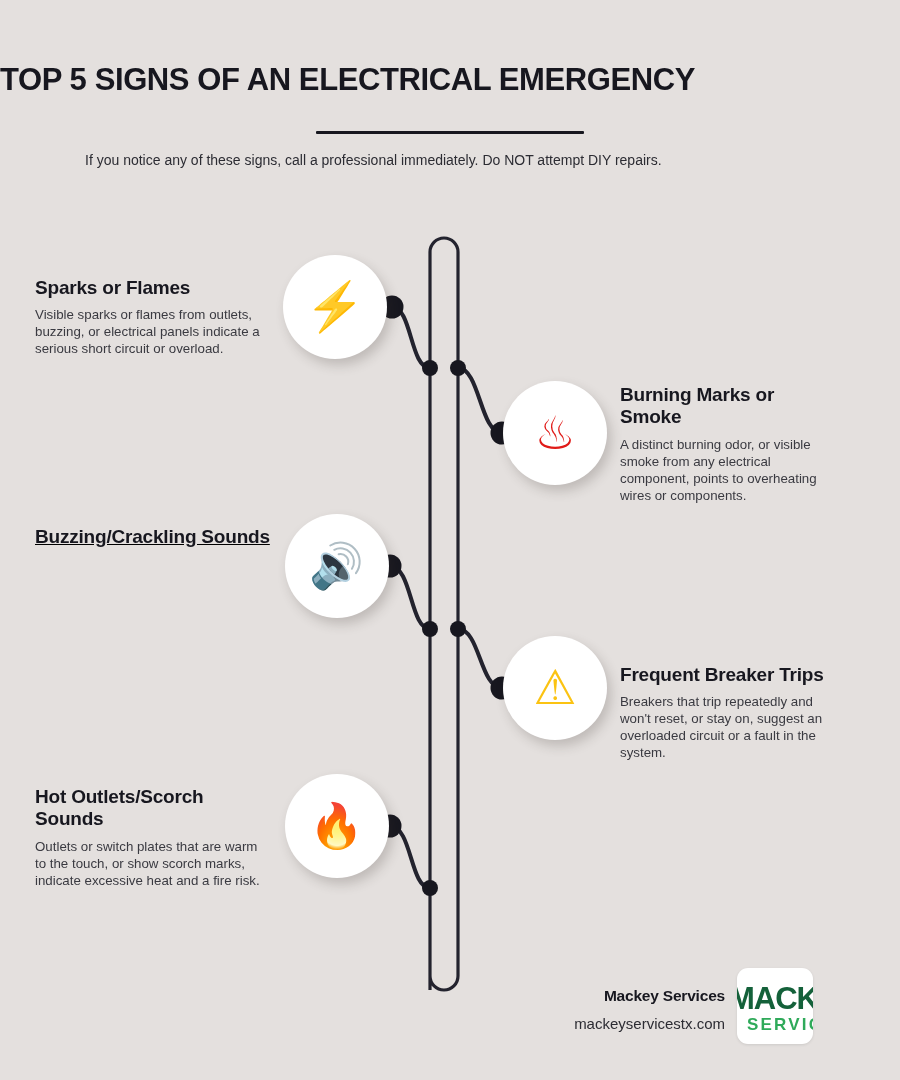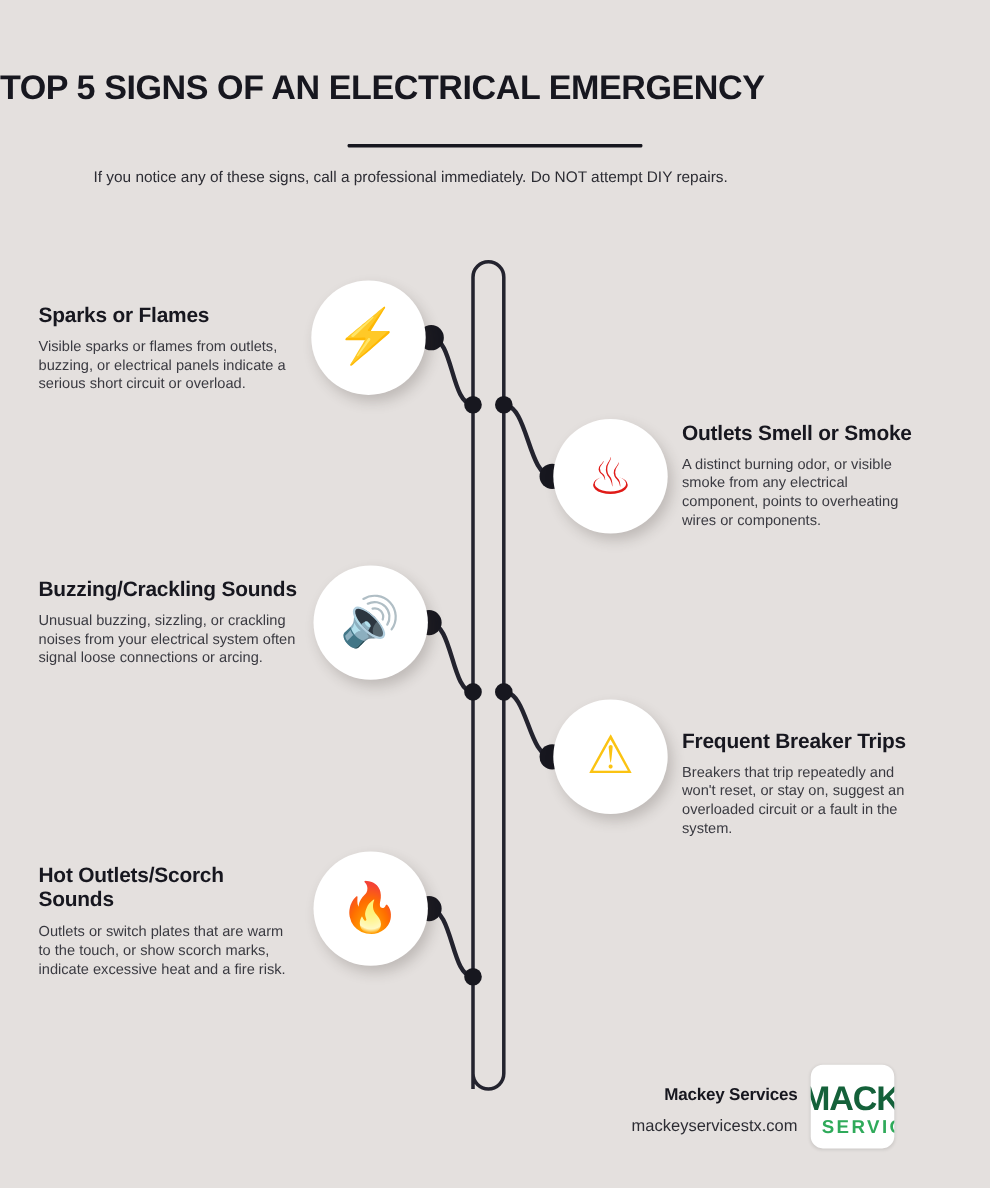--- a/index.html
+++ b/index.html
@@ -170,27 +170,26 @@
   <div class="icon-circle" style="left:285px; top:774px;">
     <span class="icon-glyph" style="font-size:44px;">🔥</span>
   </div>
 
   <div class="item-text left" style="left:35px; top:277px; width:235px;">
     <div class="item-title">Sparks or Flames</div>
     <div class="item-desc">Visible sparks or flames from outlets, buzzing, or electrical panels indicate a serious short circuit or overload.</div>
   </div>
 
   <div class="item-text right" style="left:620px; top:384px; width:218px;">
-    <div class="item-title">Outlets Smell or Smoke</div>
+    <div class="item-title">Burning Marks or Smoke</div>
     <div class="item-desc">A distinct burning odor, or visible smoke from any electrical component, points to overheating wires or components.</div>
   </div>
 
-  <div class="item-text left" style="left:35px; top:526px; width:235px;">
+  <div class="item-text left" style="left:35px; top:526px; width:235px;text-decoration:underline;">
     <div class="item-title">Buzzing/Crackling Sounds</div>
-    <div class="item-desc">Unusual buzzing, sizzling, or crackling noises from your electrical system often signal loose connections or arcing.</div>
   </div>
 
   <div class="item-text right" style="left:620px; top:664px; width:225px;">
     <div class="item-title">Frequent Breaker Trips</div>
     <div class="item-desc">Breakers that trip repeatedly and won't reset, or stay on, suggest an overloaded circuit or a fault in the system.</div>
   </div>
 
   <div class="item-text left" style="left:35px; top:786px; width:235px;">
     <div class="item-title">Hot Outlets/Scorch Sounds</div>
     <div class="item-desc">Outlets or switch plates that are warm to the touch, or show scorch marks, indicate excessive heat and a fire risk.</div>

